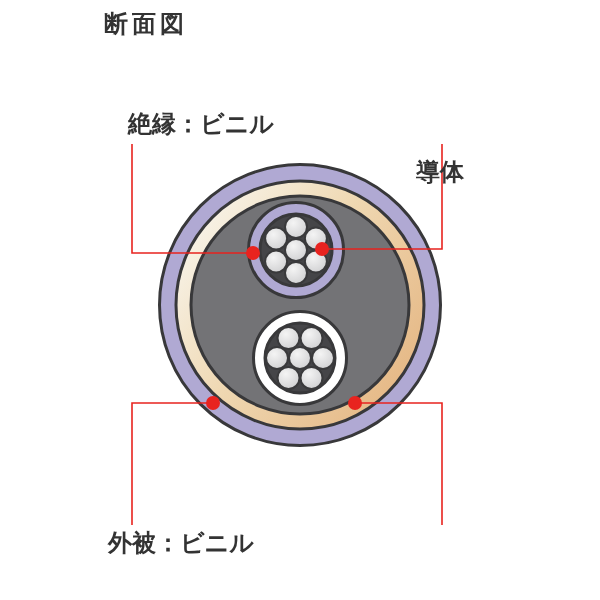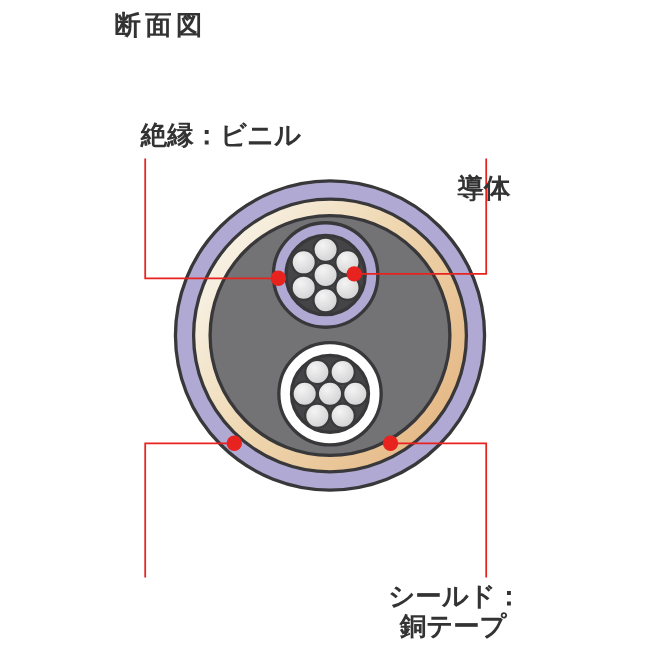--- a/index.html
+++ b/index.html
@@ -121,19 +121,16 @@
       <circle cx="355" cy="403" r="7" fill="#e8231f"></circle>
     </g>
   </svg>
 
   <div class="label title">断面図</div>
 
   <div class="label label-insulation">絶縁：ビニル</div>
 
   <div class="label label-conductor">導体</div>
 
+  <div class="label label-sheath">外被：ビニル</div>
 
-  <div class="label label-shield">
-    <div>シールド：</div>
-    <div>銅テープ</div>
-  </div>
 
 </div>
 
 </body></html>

